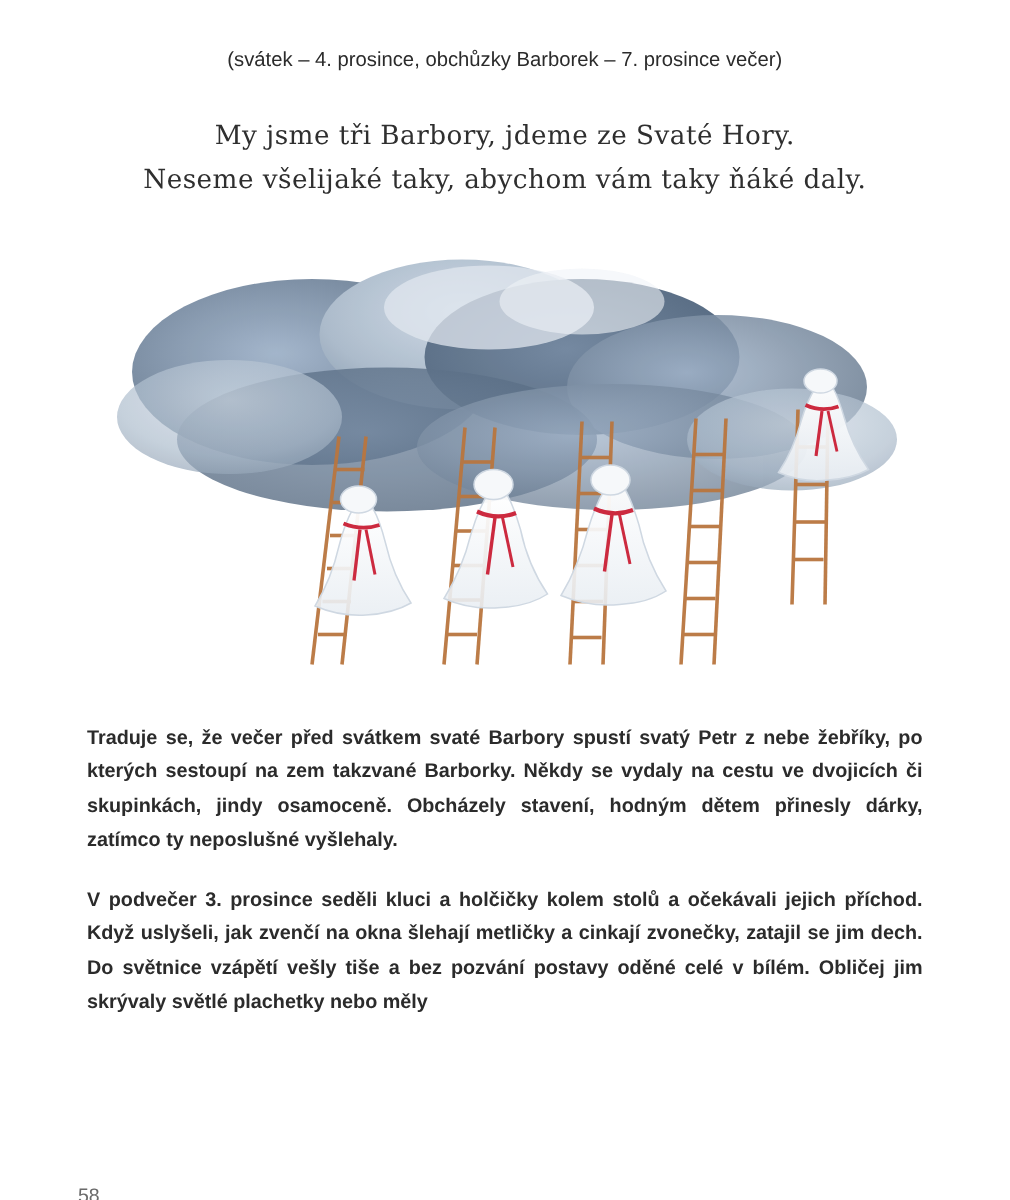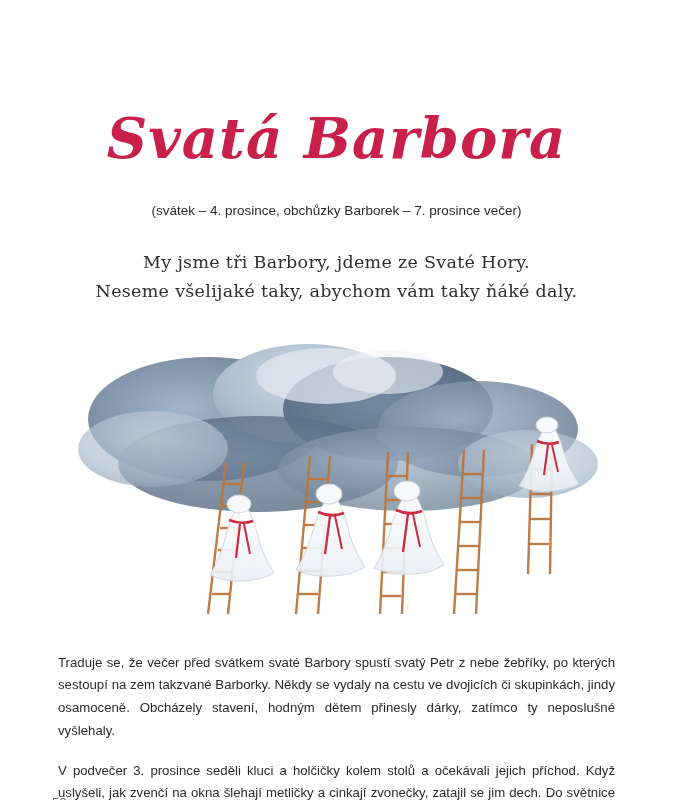--- a/index.html
+++ b/index.html
@@ -67,37 +67,36 @@
   .illustration svg { display: block; }
 
   
   .body-text {
     margin-top: 18px;
     font-size: 13.2px;
     line-height: 1.72;
     color: #2b2b2b;
     text-align: justify;
   }
-  .body-text p { margin: 0 0 17px 0; }
+  .body-text p { margin: 0 0 17px 0; font-weight: bold; }
 
   
   .page-number {
     position: absolute;
     left: 52px;
     bottom: 28px;
     font-size: 13px;
     color: #6a6a6a;
   }
 </style>
 </head>
 <body>
 
 <div class="page">
 
-  <h1 class="title">Svatá Barbora</h1>
 
   <div class="subtitle">(svátek – 4. prosince, obchůzky Barborek – 7. prosince večer)</div>
 
   <div class="rhyme">
     <span class="line">My jsme tři Barbory, jdeme ze Svaté Hory.</span>
     <span class="line">Neseme všelijaké taky, abychom vám taky ňáké daly.</span>
   </div>
 
   <div class="illustration">
     <svg width="557" height="310" viewBox="0 0 557 310" xmlns="http://www.w3.org/2000/svg">

